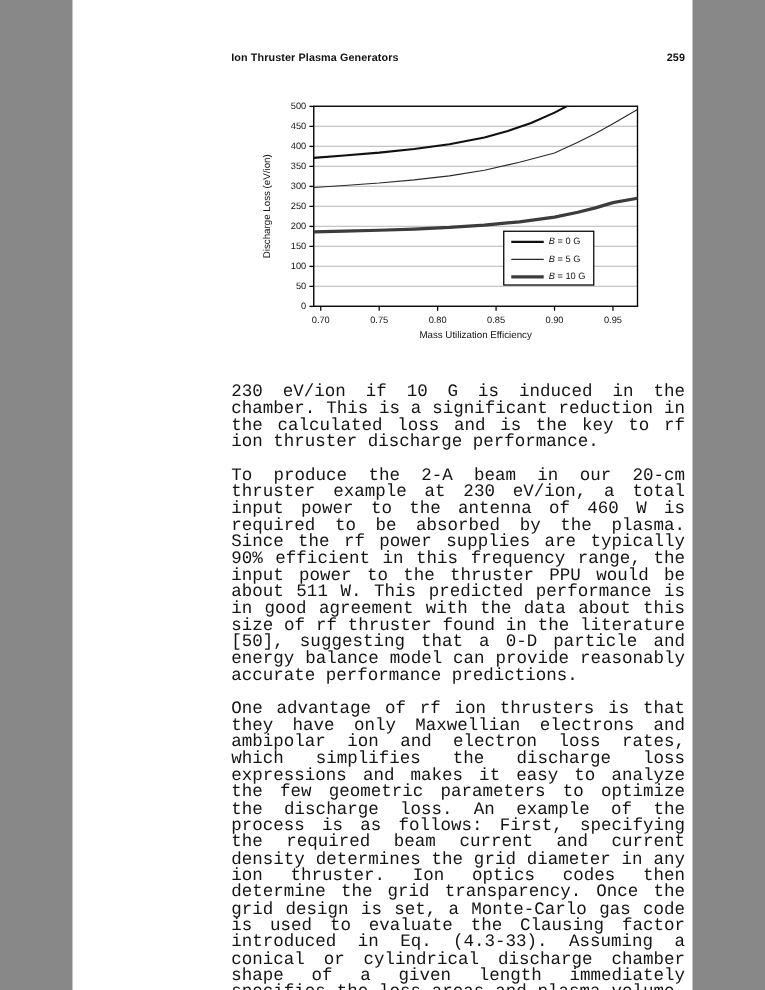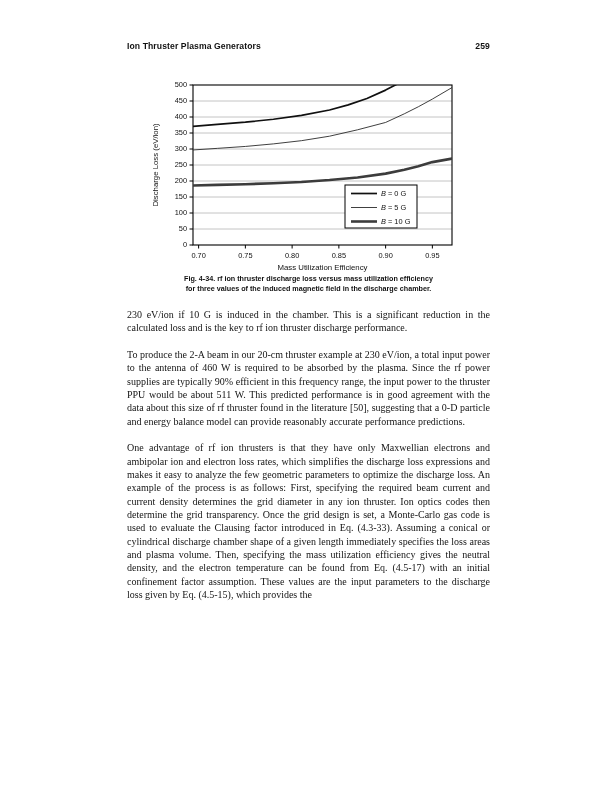--- a/index.html
+++ b/index.html
@@ -1,18 +1,18 @@
 <!DOCTYPE html>
 <html><head>
 <meta charset="utf-8">
 <style>
   html, body { margin: 0; padding: 0; background: #888; }
   .page {
     position: relative;
-    width: 612px;
+    width: 496px;
     height: 792px;
     margin: 0 auto;
     background: #ffffff;
     font-family: "Liberation Serif", serif;
     color: #161616;
     overflow: hidden;
   }
   .running-head {
     position: absolute;
     top: 41px;
@@ -48,24 +48,25 @@
   }
   .fig-caption span { display: block; }
   .body-text {
     position: absolute;
     top: 308px;
     left: 127px;
     width: 363px;
   }
   .body-text p {
     margin: 0 0 13.3px 0;
-    font-size: 10px;
+    font-size: 14px;
     line-height: 13.35px;
     text-align: justify;
     color: #141414;
+    font-family: Liberation Mono, monospace;
   }
 </style>
 </head>
 <body>
 
 <div class="page">
 
   <div class="running-head">
     <span>Ion Thruster Plasma Generators</span>
     <span>259</span>
@@ -130,24 +131,20 @@
         <rect x="200" y="106" width="72" height="43" fill="#ffffff" stroke="#000000" stroke-width="1"></rect>
         <line x1="206" y1="114.5" x2="232" y2="114.5" stroke="#101010" stroke-width="1.7"></line>
         <text x="236" y="114.5" dominant-baseline="middle" font-family="&quot;Liberation Sans&quot;, sans-serif" font-size="7.4px" fill="#111"><tspan font-style="italic">B</tspan><tspan> = 0 G</tspan></text>
         <line x1="206" y1="128.5" x2="232" y2="128.5" stroke="#2a2a2a" stroke-width="0.9"></line>
         <text x="236" y="128.5" dominant-baseline="middle" font-family="&quot;Liberation Sans&quot;, sans-serif" font-size="7.4px" fill="#111"><tspan font-style="italic">B</tspan><tspan> = 5 G</tspan></text>
         <line x1="206" y1="142.5" x2="232" y2="142.5" stroke="#3c3c3c" stroke-width="2.6"></line>
         <text x="236" y="142.5" dominant-baseline="middle" font-family="&quot;Liberation Sans&quot;, sans-serif" font-size="7.4px" fill="#111"><tspan font-style="italic">B</tspan><tspan> = 10 G</tspan></text>
       </svg>
   </div>
 
-  <div class="fig-caption">
-    <span>Fig. 4-34. rf ion thruster discharge loss versus mass utilization efficiency</span>
-    <span>for three values of the induced magnetic field in the discharge chamber.</span>
-  </div>
 
   <div class="body-text">
     <p>230 eV/ion if 10 G is induced in the chamber. This is a significant reduction in the calculated loss and is the key to rf ion thruster discharge performance.</p>
     <p>To produce the 2-A beam in our 20-cm thruster example at 230 eV/ion, a total input power to the antenna of 460 W is required to be absorbed by the plasma. Since the rf power supplies are typically 90% efficient in this frequency range, the input power to the thruster PPU would be about 511 W. This predicted performance is in good agreement with the data about this size of rf thruster found in the literature [50], suggesting that a 0-D particle and energy balance model can provide reasonably accurate performance predictions.</p>
     <p>One advantage of rf ion thrusters is that they have only Maxwellian electrons and ambipolar ion and electron loss rates, which simplifies the discharge loss expressions and makes it easy to analyze the few geometric parameters to optimize the discharge loss. An example of the process is as follows: First, specifying the required beam current and current density determines the grid diameter in any ion thruster. Ion optics codes then determine the grid transparency. Once the grid design is set, a Monte-Carlo gas code is used to evaluate the Clausing factor introduced in Eq. (4.3-33). Assuming a conical or cylindrical discharge chamber shape of a given length immediately specifies the loss areas and plasma volume. Then, specifying the mass utilization efficiency gives the neutral density, and the electron temperature can be found from Eq. (4.5-17) with an initial confinement factor assumption. These values are the input parameters to the discharge loss given by Eq. (4.5-15), which provides the</p>
   </div>
 
 </div>
 
 </body></html>

